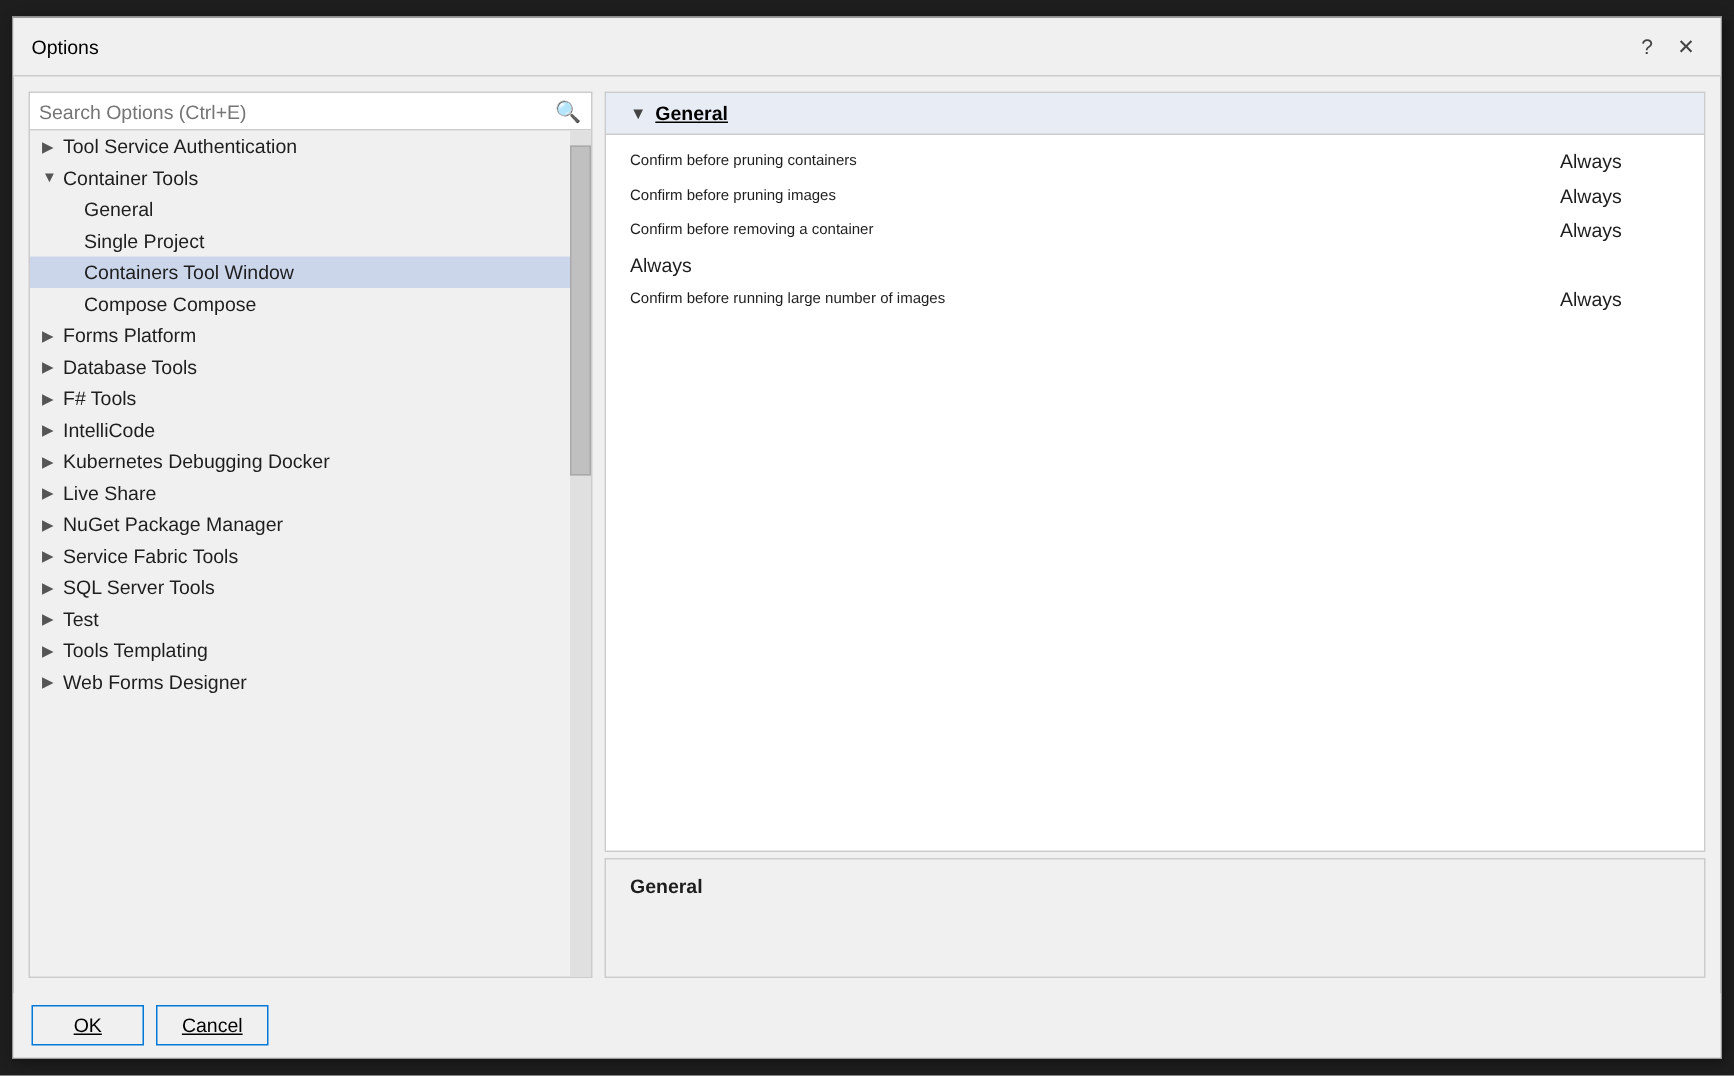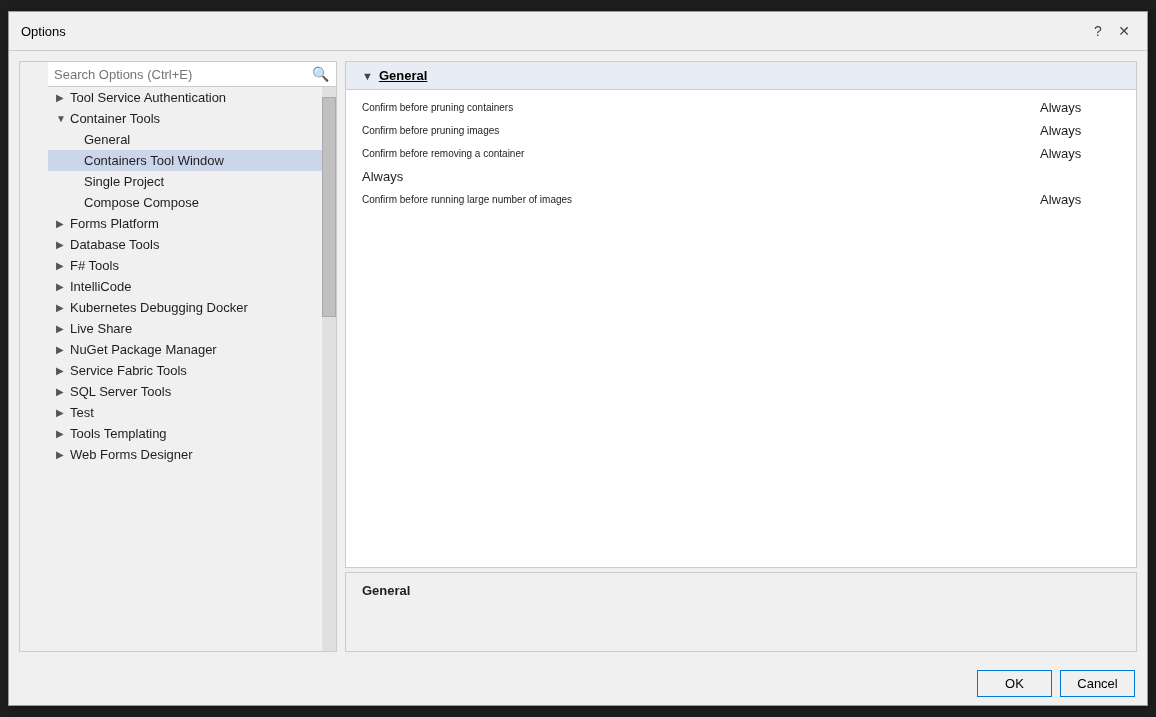--- a/index.html
+++ b/index.html
@@ -58,27 +58,26 @@
       border: none;
     }
     .dialog-body {
       display: flex;
       flex: 1;
       overflow: hidden;
       padding: 10px;
       gap: 8px;
     }
     .left-panel {
-      width: 318px;
+      width: 376px;
       display: flex;
       flex-direction: column;
       background: #f0f0f0;
       border: 1px solid #ccc;
       flex-shrink: 0;
-      padding-left: 28px;
     }
     .search-box {
       display: flex;
       align-items: center;
       border-bottom: 1px solid #ccc;
       background: #fff;
       padding: 4px 6px;
     }
     .search-input {
       flex: 1;
@@ -191,23 +190,23 @@
       min-height: 80px;
     }
     .info-text {
       font-weight: bold;
       font-size: 13px;
       color: #1e1e1e;
     }
     .dialog-footer {
       padding: 8px 12px;
       display: flex;
-      justify-content: flex-end;
       gap: 8px;
       background: #f0f0f0;
+      text-decoration: underline;
     }
     .footer-btn {
       min-width: 75px;
       padding: 5px 16px;
       font-size: 13px;
       cursor: pointer;
       border: 1px solid #0078d7;
       background: #f0f0f0;
       color: #000;
     }
@@ -243,27 +242,27 @@
               <span class="label">Tool Service Authentication</span>
             </div>
             <div class="tree-item">
               <span class="arrow">▼</span>
               <span class="label">Container Tools</span>
             </div>
             <div class="tree-item indent-1">
               <span class="arrow"></span>
               <span class="label">General</span>
             </div>
+            <div class="tree-item indent-1">
+              <span class="arrow"></span>
+              <span class="label">Single Project</span>
+            </div>
             <div class="tree-item selected indent-1">
               <span class="arrow"></span>
               <span class="label">Containers Tool Window</span>
-            </div>
-            <div class="tree-item indent-1">
-              <span class="arrow"></span>
-              <span class="label">Single Project</span>
             </div>
             <div class="tree-item indent-1">
               <span class="arrow"></span>
               <span class="label">Compose Compose</span>
             </div>
             <div class="tree-item">
               <span class="arrow">▶</span>
               <span class="label">Forms Platform</span>
             </div>
             <div class="tree-item">

